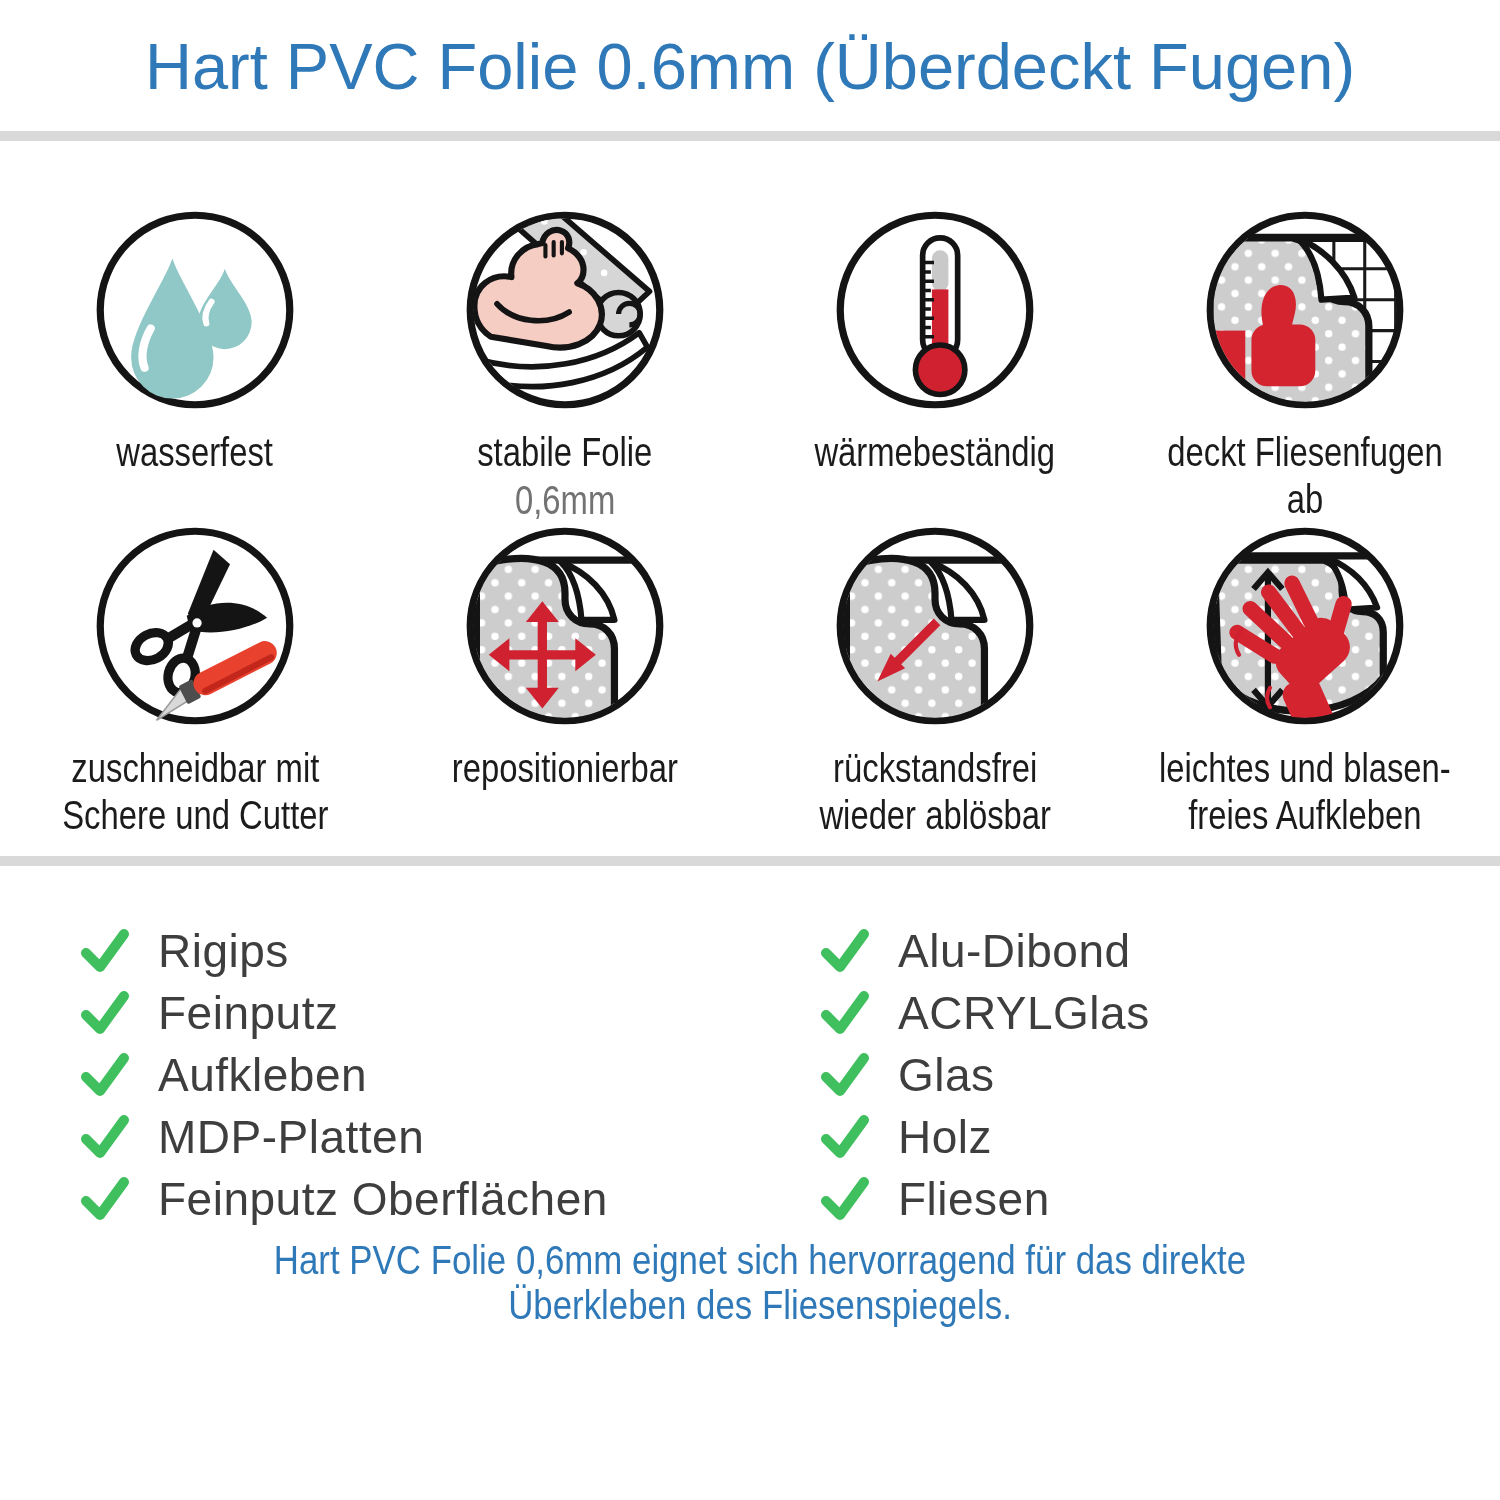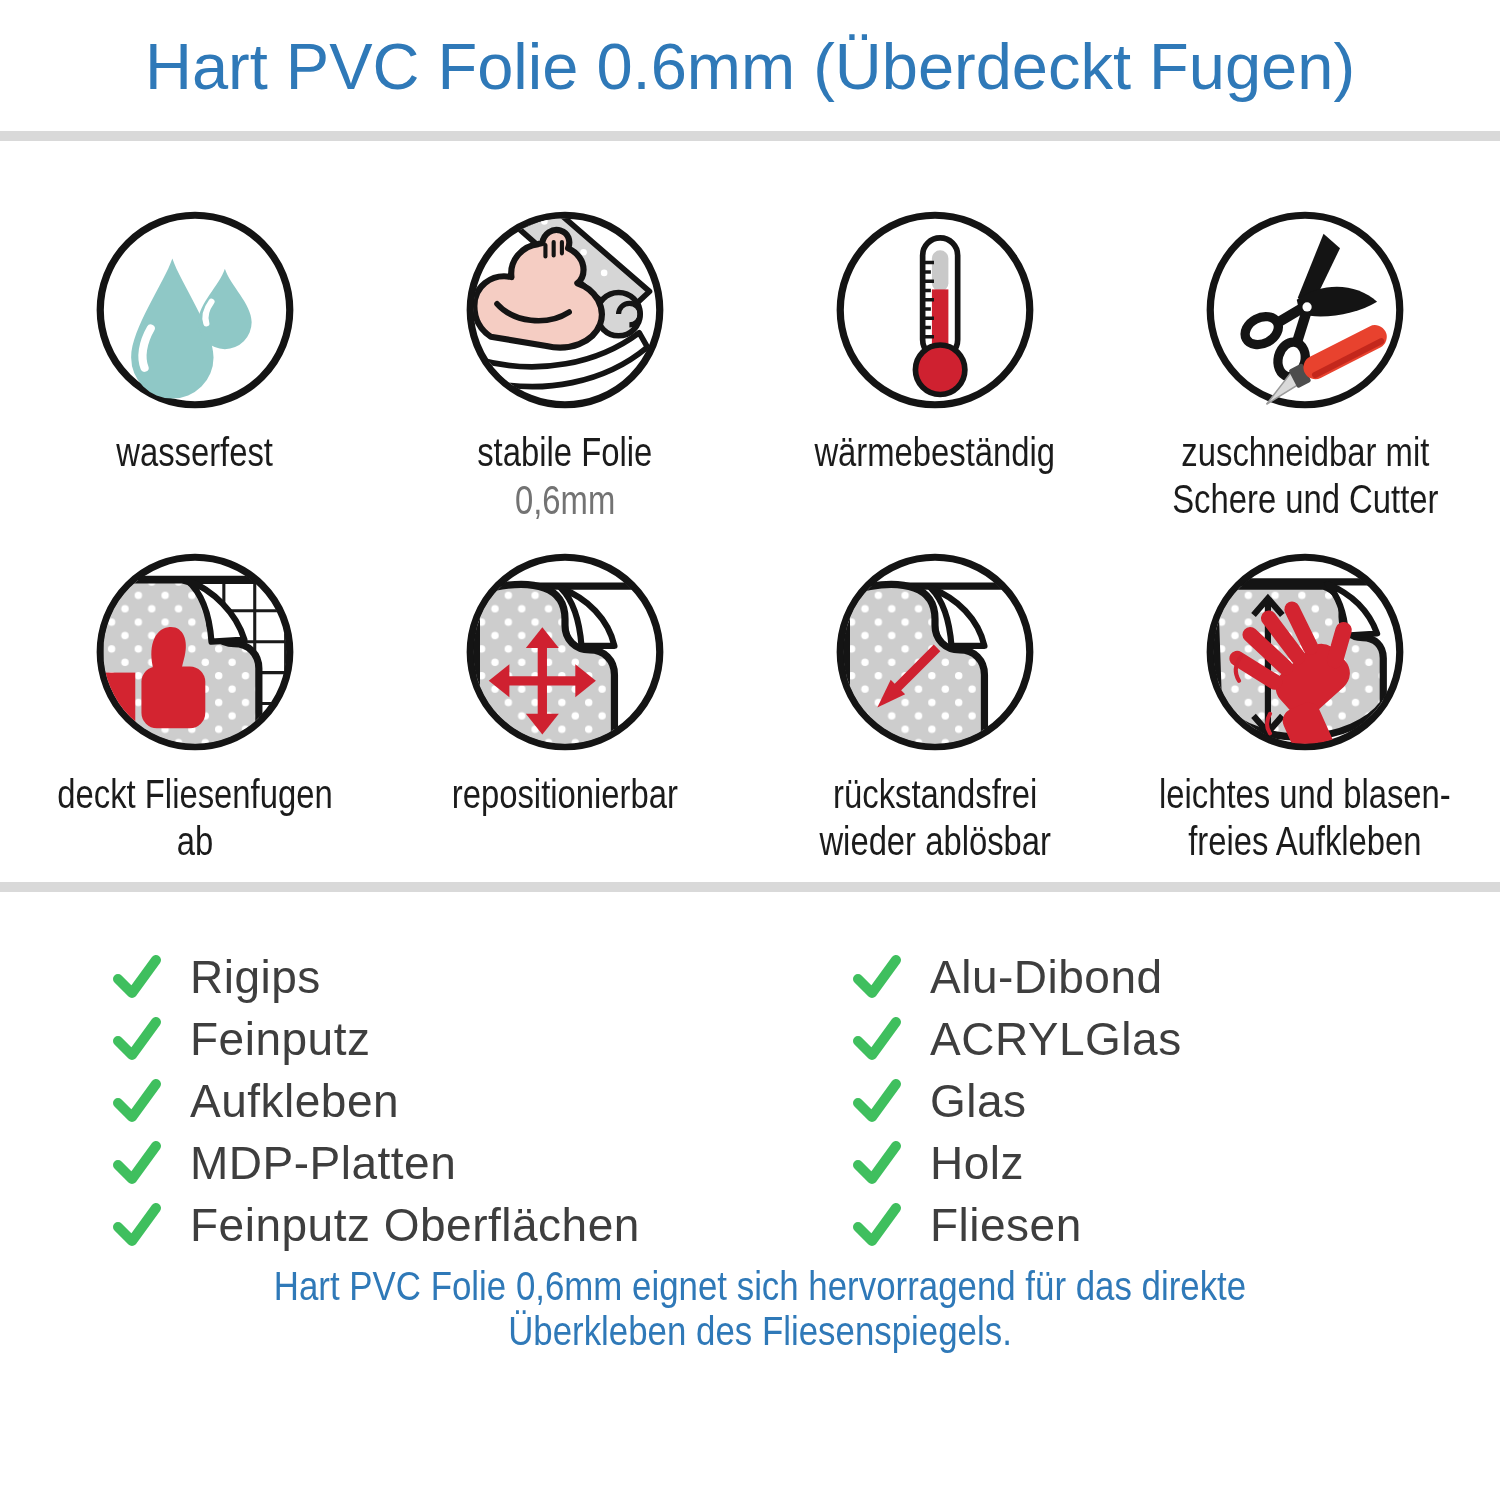--- a/index.html
+++ b/index.html
@@ -6,32 +6,32 @@
   body{width:1500px;height:1500px;font-family:"Liberation Sans",sans-serif;overflow:hidden;}
   .page{width:1500px;height:1500px;position:relative;}
 
   .title-main{margin-top:30px;text-align:center;font-size:65px;font-weight:400;
     color:#2f79b8;line-height:1.15;letter-spacing:0px;}
   .bar{width:1500px;height:10px;background:#d9d9d9;}
   .bar1{margin-top:26px;}
   .bar2{margin-top:16px;}
 
   .features{display:grid;grid-template-columns:repeat(4,1fr);width:1480px;
-    padding:0 10px;margin-top:66px;row-gap:26px;}
+    padding:0 10px;margin-top:66px;}
   .feature{display:flex;flex-direction:column;align-items:center;}
   .icon-wrap{width:206px;height:206px;}
   .caption{margin-top:16px;text-align:center;color:#1b1b1b;font-size:40px;
     line-height:1.18;white-space:pre-line;}
   .cond{display:inline-block;transform:scaleX(.82);transform-origin:50% 50%;}
   .subcaption{margin-top:2px;text-align:center;font-size:40px;color:#737373;}
 
   .section-title{margin-top:62px;text-align:center;font-size:56px;color:#3b86c6;
     line-height:1.15;font-weight:400;letter-spacing:1px;}
 
-  .substrates{display:flex;margin-top:54px;padding-left:112px;}
+  .substrates{display:flex;margin-top:54px;padding-left:80px;}
   .sub-col{display:flex;flex-direction:column;}
   .sub-col.left{width:712px;}
   .sub-col.right{padding-left:28px;}
   .sub-item{display:flex;align-items:center;height:62px;}
   .check{width:50px;height:48px;flex:0 0 50px;margin-right:28px;}
   .sub-label{font-size:46px;color:#3e3e3e;letter-spacing:.5px;}
 
   .footer-text{margin-top:8px;text-align:center;font-size:41px;line-height:1.12;
     color:#2f79b8;white-space:pre-line;padding-left:20px;}
 </style>
@@ -96,66 +96,66 @@
           <circle cx="105" cy="158" r="24" fill="#cf2130" stroke="#141414" stroke-width="5.5"></circle>
           <path d="M89,54 h10 M89,63 h7 M89,72 h10 M89,81 h7 M89,90 h10 M89,99 h7 M89,108 h10 M89,117 h7 M89,126 h10" stroke="#141414" stroke-width="3.4"></path>
         </svg>
       </div>
       <div class="caption"><span class="cond">wärmebeständig</span></div>
     </div>
 
     <div class="feature">
       <div class="icon-wrap">
         <svg viewBox="0 0 200 200" width="206" height="206">
+          <defs>
+            <clipPath id="c5">
+                <circle cx="100" cy="100" r="89"></circle>
+              </clipPath>
+            <pattern id="p5" width="26" height="26" patternUnits="userSpaceOnUse">
+              <rect width="26" height="26" fill="#cdcdcd"></rect>
+              <circle cx="6" cy="6" r="3.6" fill="#fff"></circle>
+                <circle cx="19" cy="19" r="3.6" fill="#fff"></circle>
+            </pattern>
+          </defs>
+          <circle cx="100" cy="100" r="92" fill="#fff" stroke="#141414" stroke-width="7"></circle>
+          <g clip-path="url(#c5)">
+            <path d="M98,30 V200 M128,30 V200 M158,30 V200 M188,30 V200 M10,60 H200 M10,90 H200 M10,120 H200 M10,150 H200 M10,180 H200" stroke="#1a1a1a" stroke-width="3"></path>
+            <path d="M6,30 H196" stroke="#141414" stroke-width="8"></path>
+            <path d="M8,30 L88,30 C106,34 114,46 114,62 L114,68 C114,82 124,92 138,92 C152,92 162,102 162,116 L162,198 L8,198 Z" fill="url(#p5)" stroke="#141414" stroke-width="7" stroke-linejoin="round"></path>
+            <path d="M92,30 C118,40 140,62 148,88 L116,90 C114,62 106,42 92,30 Z" fill="#fff" stroke="#141414" stroke-width="6" stroke-linejoin="round"></path>
+            <rect x="4" y="120" width="38" height="54" fill="#d32430"></rect>
+            <path d="M60,118 C54,96 60,78 74,76 C88,74 94,88 90,104 L86,120 Z" fill="#d32430"></path>
+            <rect x="48" y="114" width="62" height="60" rx="15" fill="#d32430"></rect>
+          </g>
+        </svg>
+      </div>
+      <div class="caption"><span class="cond">deckt Fliesenfugen ab</span></div>
+    </div>
+
+    <div class="feature">
+      <div class="icon-wrap">
+        <svg viewBox="0 0 200 200" width="206" height="206">
           <circle cx="100" cy="100" r="92" fill="#fff" stroke="#141414" stroke-width="7"></circle>
           <polygon points="118,26 134,40 106,98 93,88" fill="#141414"></polygon>
           <path d="M92,90 C118,72 150,74 170,92 C150,104 118,110 95,104 Z" fill="#141414"></path>
           <path d="M101,96 L74,112" stroke="#141414" stroke-width="10"></path>
           <ellipse cx="58" cy="120" rx="17" ry="12.5" fill="none" stroke="#141414" stroke-width="9" transform="rotate(-28 58 120)"></ellipse>
           <path d="M102,100 L92,132" stroke="#141414" stroke-width="10"></path>
           <ellipse cx="87" cy="148" rx="13" ry="17" fill="none" stroke="#141414" stroke-width="9" transform="rotate(14 87 148)"></ellipse>
           <circle cx="102" cy="97" r="4.5" fill="#fff"></circle>
           <g transform="rotate(-27 120 150)">
             <polygon points="86,144 86,158 50,161" fill="#d9d9d9" stroke="#9a9a9a" stroke-width="1.5"></polygon>
             <rect x="84" y="141" width="15" height="20" rx="2" fill="#4d4d4d"></rect>
             <rect x="97" y="139" width="88" height="23" rx="11.5" fill="#e8422e"></rect>
             <rect x="102" y="154" width="78" height="6" rx="3" fill="#c3271c"></rect>
           </g>
         </svg>
       </div>
       <div class="caption"><span class="cond">zuschneidbar mit
 Schere und Cutter</span></div>
-    </div>
-
-    <div class="feature">
-      <div class="icon-wrap">
-        <svg viewBox="0 0 200 200" width="206" height="206">
-          <defs>
-            <clipPath id="c5">
-                <circle cx="100" cy="100" r="89"></circle>
-              </clipPath>
-            <pattern id="p5" width="26" height="26" patternUnits="userSpaceOnUse">
-              <rect width="26" height="26" fill="#cdcdcd"></rect>
-              <circle cx="6" cy="6" r="3.6" fill="#fff"></circle>
-                <circle cx="19" cy="19" r="3.6" fill="#fff"></circle>
-            </pattern>
-          </defs>
-          <circle cx="100" cy="100" r="92" fill="#fff" stroke="#141414" stroke-width="7"></circle>
-          <g clip-path="url(#c5)">
-            <path d="M98,30 V200 M128,30 V200 M158,30 V200 M188,30 V200 M10,60 H200 M10,90 H200 M10,120 H200 M10,150 H200 M10,180 H200" stroke="#1a1a1a" stroke-width="3"></path>
-            <path d="M6,30 H196" stroke="#141414" stroke-width="8"></path>
-            <path d="M8,30 L88,30 C106,34 114,46 114,62 L114,68 C114,82 124,92 138,92 C152,92 162,102 162,116 L162,198 L8,198 Z" fill="url(#p5)" stroke="#141414" stroke-width="7" stroke-linejoin="round"></path>
-            <path d="M92,30 C118,40 140,62 148,88 L116,90 C114,62 106,42 92,30 Z" fill="#fff" stroke="#141414" stroke-width="6" stroke-linejoin="round"></path>
-            <rect x="4" y="120" width="38" height="54" fill="#d32430"></rect>
-            <path d="M60,118 C54,96 60,78 74,76 C88,74 94,88 90,104 L86,120 Z" fill="#d32430"></path>
-            <rect x="48" y="114" width="62" height="60" rx="15" fill="#d32430"></rect>
-          </g>
-        </svg>
-      </div>
-      <div class="caption"><span class="cond">deckt Fliesenfugen ab</span></div>
     </div>
 
     <div class="feature">
       <div class="icon-wrap">
         <svg viewBox="0 0 200 200" width="206" height="206">
           <defs>
             <clipPath id="c6">
                 <circle cx="100" cy="100" r="89"></circle>
               </clipPath>
             <pattern id="p6" width="26" height="26" patternUnits="userSpaceOnUse">

